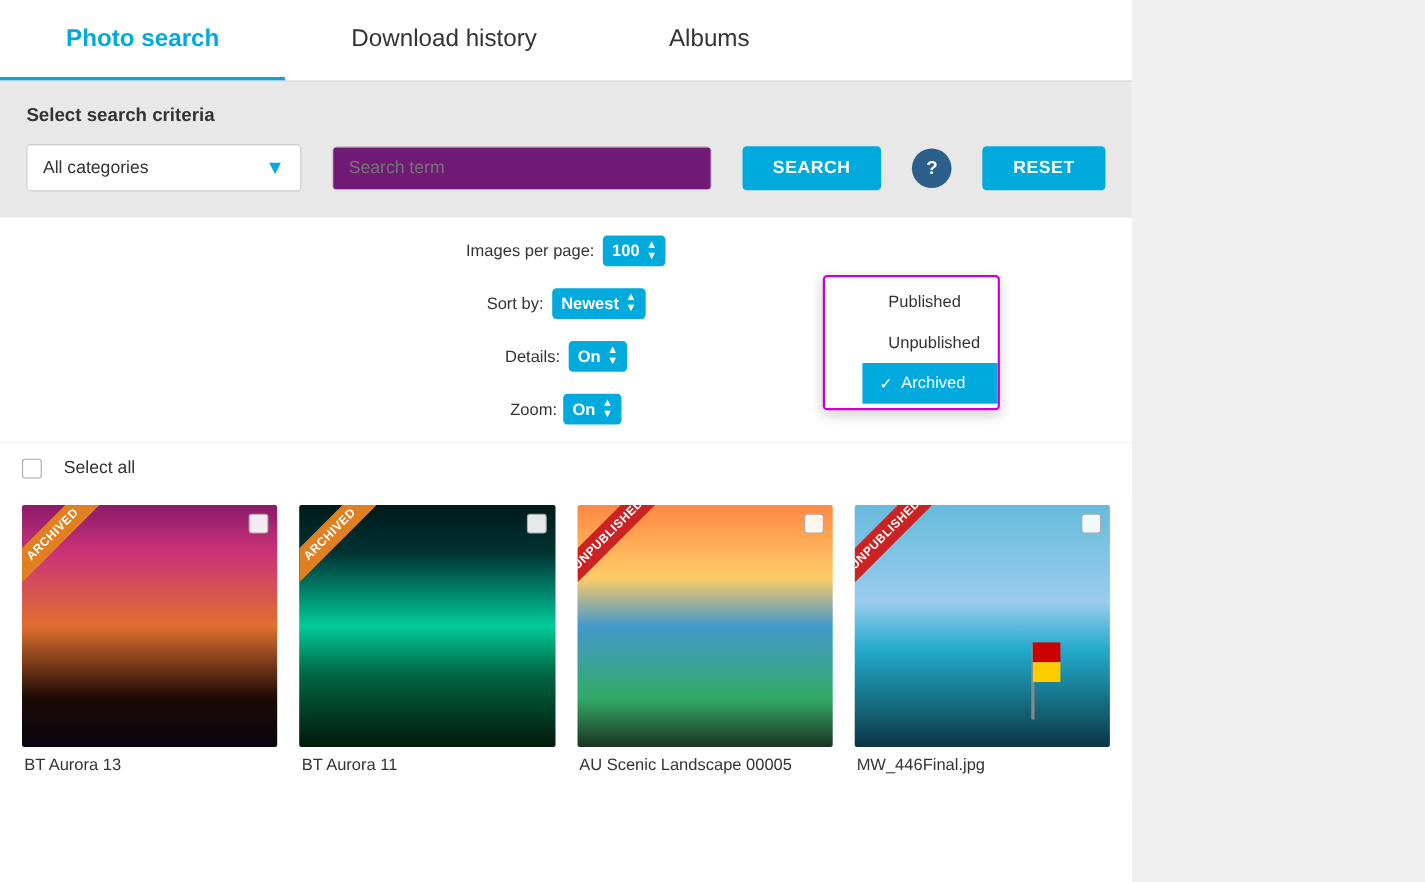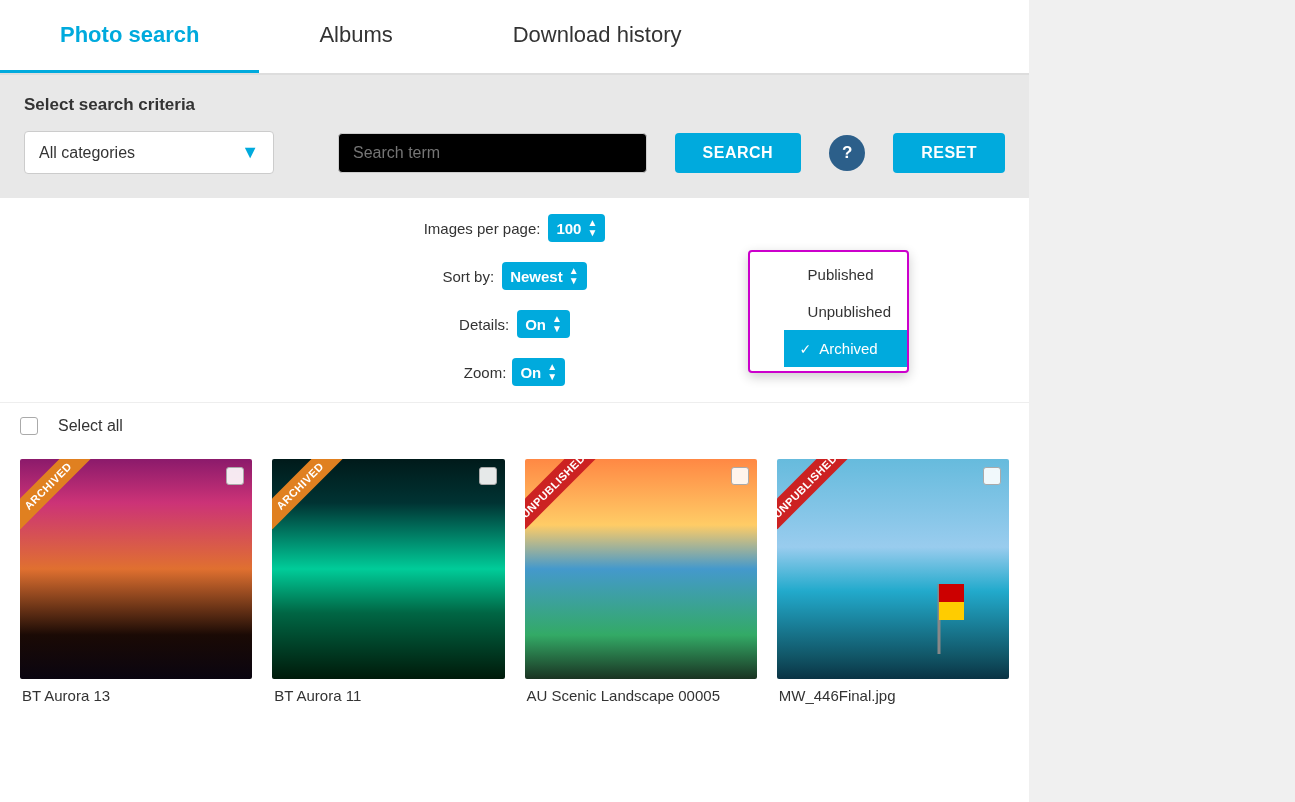--- a/index.html
+++ b/index.html
@@ -13,21 +13,21 @@
     .tab.active { color: #00aadd; border-bottom: 3px solid #00aadd; font-weight: 600; }
 
     
     .search-panel { background: #e8e8e8; padding: 20px 24px 24px; }
     .search-panel-title { font-weight: 700; font-size: 17px; margin-bottom: 16px; }
     .search-row { display: flex; align-items: center; gap: 28px; }
 
     .category-select { display: flex; align-items: center; justify-content: space-between; background: #fff; border: 1px solid #ccc; border-radius: 4px; padding: 10px 14px; min-width: 250px; font-size: 16px; cursor: pointer; }
     .category-select .chevron { color: #00aadd; font-size: 18px; }
 
-    .search-input { flex: 1; padding: 10px 14px; border: 1px solid #ccc; border-radius: 4px; font-size: 16px; color: #aaa; background: #000000; margin-left: 36px; }
+    .search-input { flex: 1; padding: 10px 14px; border: 1px solid #ccc; border-radius: 4px; font-size: 16px; color: #aaa; background: #701a75; }
 
     .btn-search { background: #00aadd; color: #fff; border: none; border-radius: 4px; padding: 11px 28px; font-size: 16px; font-weight: 700; cursor: pointer; letter-spacing: 0.5px; }
     .btn-help { background: #2c5f8a; color: #fff; border: none; border-radius: 50%; width: 36px; height: 36px; font-size: 17px; font-weight: 700; cursor: pointer; display: flex; align-items: center; justify-content: center; }
     .btn-reset { background: #00aadd; color: #fff; border: none; border-radius: 4px; padding: 11px 28px; font-size: 16px; font-weight: 700; cursor: pointer; letter-spacing: 0.5px; }
 
     
     .controls-bar { display: flex; align-items: center; padding: 16px 20px; gap: 20px; background: #fff; border-bottom: 1px solid #eee; position: relative; flex-direction: column; }
     .control-group { display: flex; align-items: center; gap: 8px; font-size: 15px; }
     .control-group label { color: #333; white-space: nowrap; }
     .stepper-box { display: flex; align-items: center; background: #00aadd; color: #fff; border-radius: 4px; padding: 4px 8px; gap: 6px; font-size: 15px; font-weight: 600; cursor: pointer; text-align: right; }
@@ -69,22 +69,22 @@
 
     .image-title { font-size: 15px; color: #333; margin-top: 8px; padding: 0 2px; }
   </style>
 </head>
 <body>
 
 <div class="app-container">
 
   <div class="tabs">
     <div class="tab active">Photo search</div>
+    <div class="tab">Download history</div>
     <div class="tab">Albums</div>
-    <div class="tab">Download history</div>
   </div>
 
   <div class="search-panel">
     <div class="search-panel-title">Select search criteria</div>
     <div class="search-row">
       <div class="category-select">
         <span>All categories</span>
         <span class="chevron">▼</span>
       </div>
       <input class="search-input" type="text" placeholder="Search term" style="">

